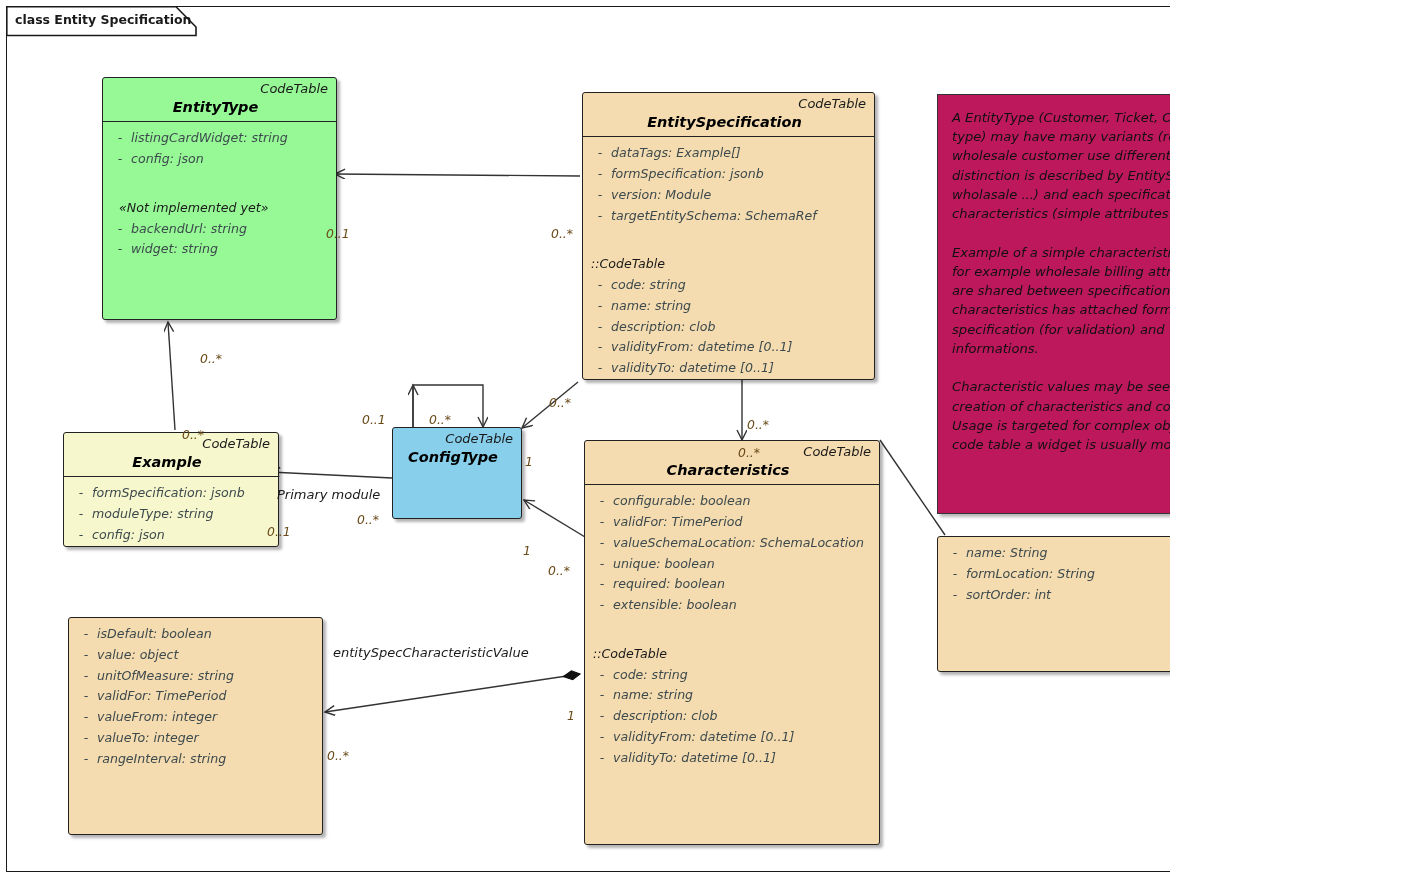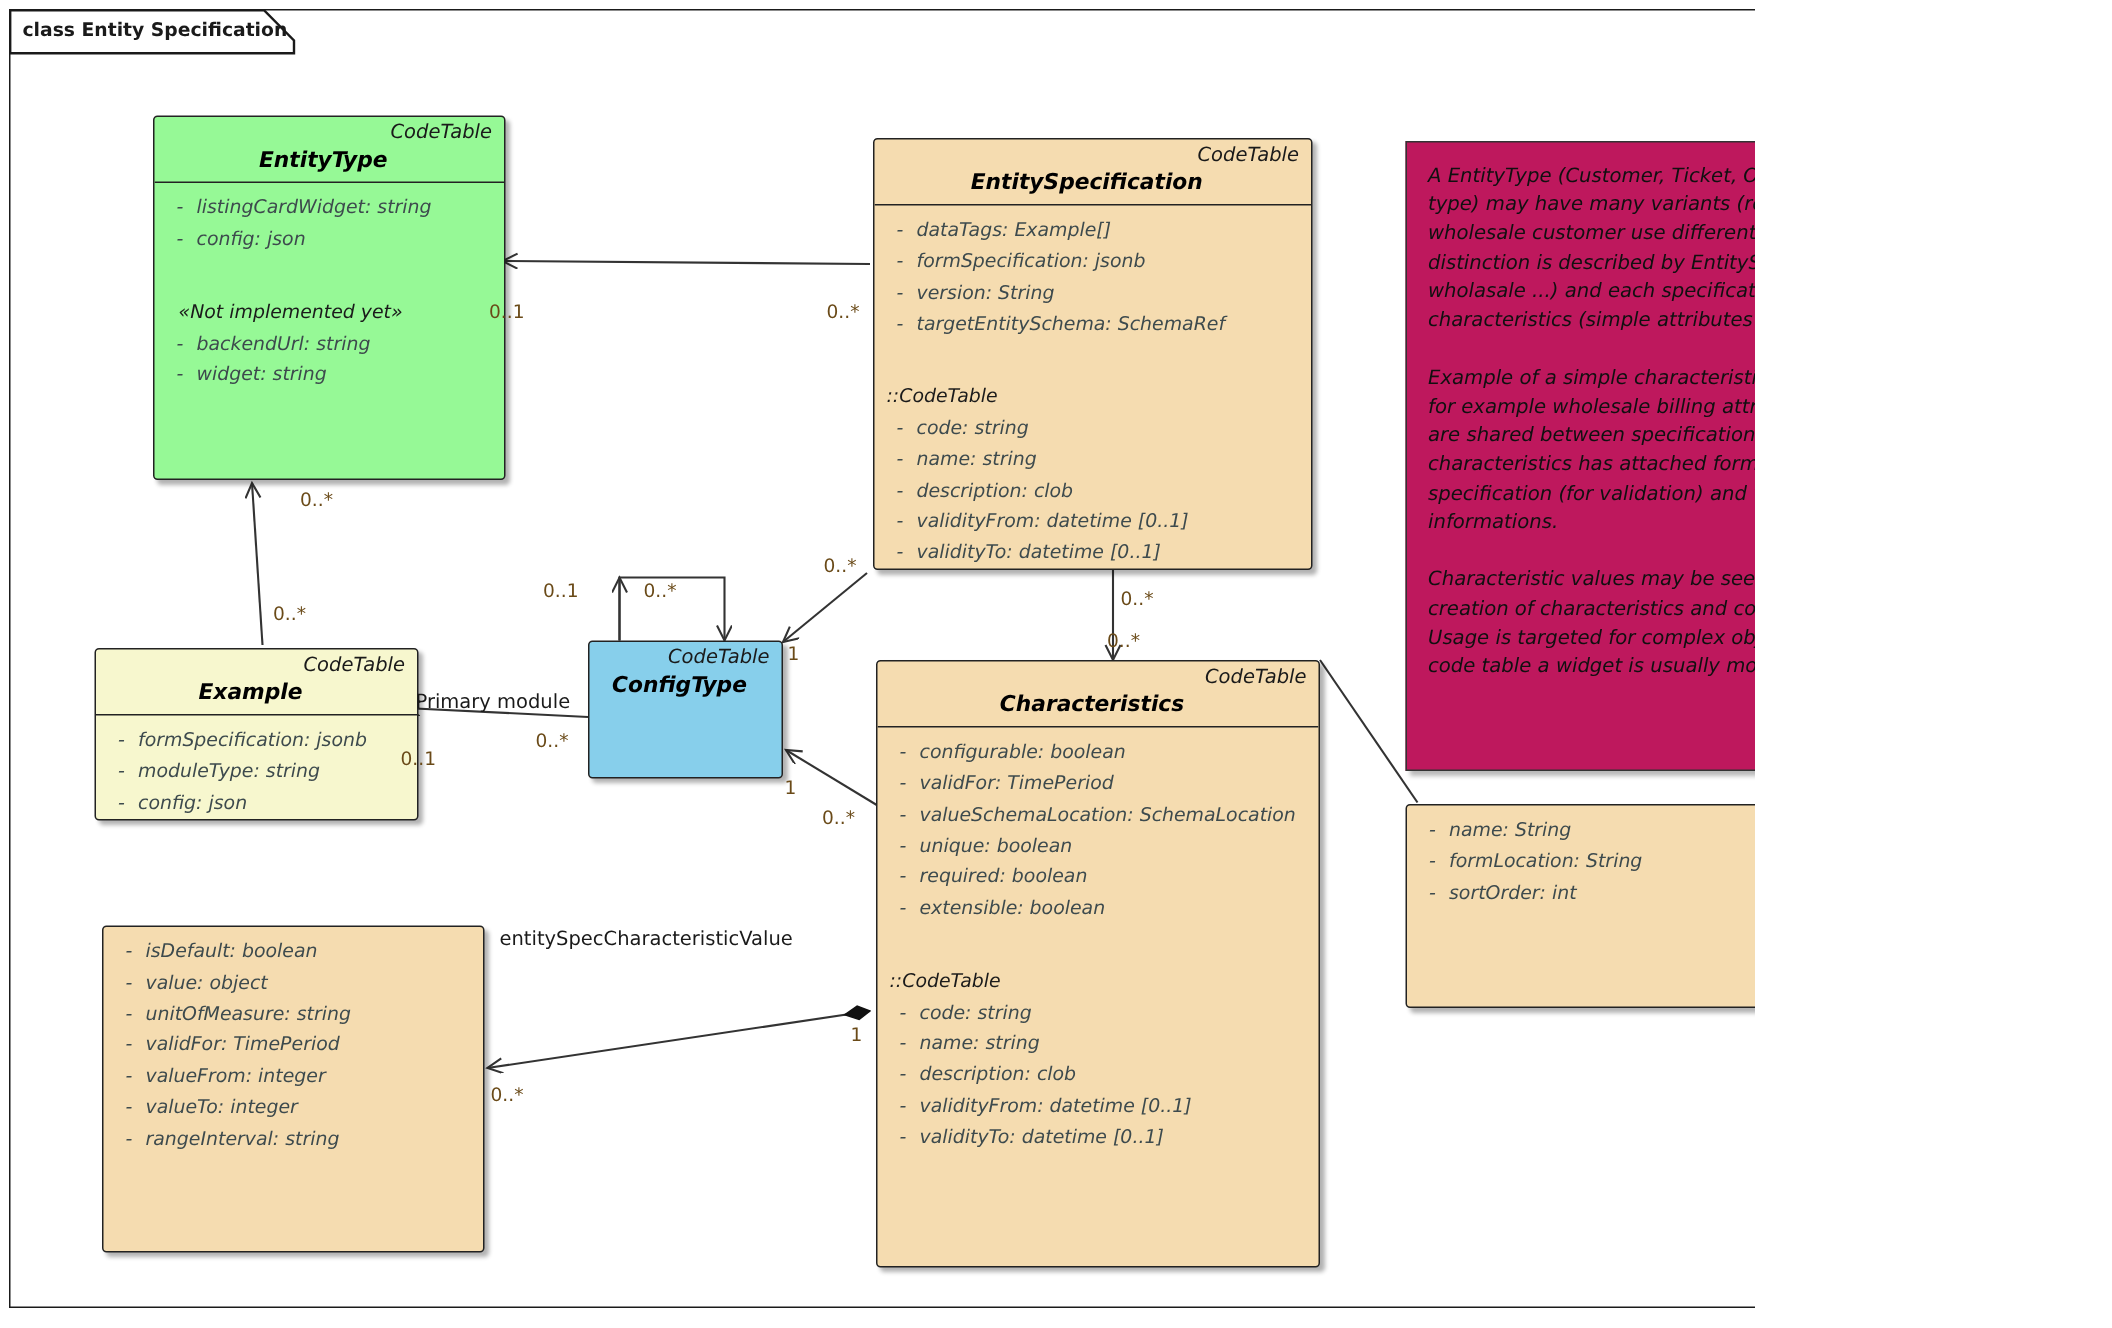--- a/index.html
+++ b/index.html
@@ -145,23 +145,25 @@
     font-size: 13.1px;
     line-height: 1.47;
     color: #101010;
     white-space: pre-wrap;
   }
 
   
   .mult, .rolelbl {
     position: absolute;
     font-family: "DejaVu Sans", sans-serif;
+    font-style: italic;
     font-size: 12.4px;
     color: #6a4a18;
     white-space: nowrap;
+    margin-top: 26px;
   }
   .rolelbl {
     color: #1a1a1a;
     font-size: 13px;
   }
 </style>
 </head>
 <body>
 
 <div id="canvas">
@@ -244,21 +246,21 @@
       <div class="attr">
         <span class="vis">-</span>
         <span class="txt">dataTags: Example[]</span>
       </div>
       <div class="attr">
         <span class="vis">-</span>
         <span class="txt">formSpecification: jsonb</span>
       </div>
       <div class="attr">
         <span class="vis">-</span>
-        <span class="txt">version: String</span>
+        <span class="txt">version: Module</span>
       </div>
       <div class="attr">
         <span class="vis">-</span>
         <span class="txt">targetEntitySchema: SchemaRef</span>
       </div>
       <div class="group-hdr">::CodeTable</div>
       <div class="attr">
         <span class="vis">-</span>
         <span class="txt">code: string</span>
       </div>

